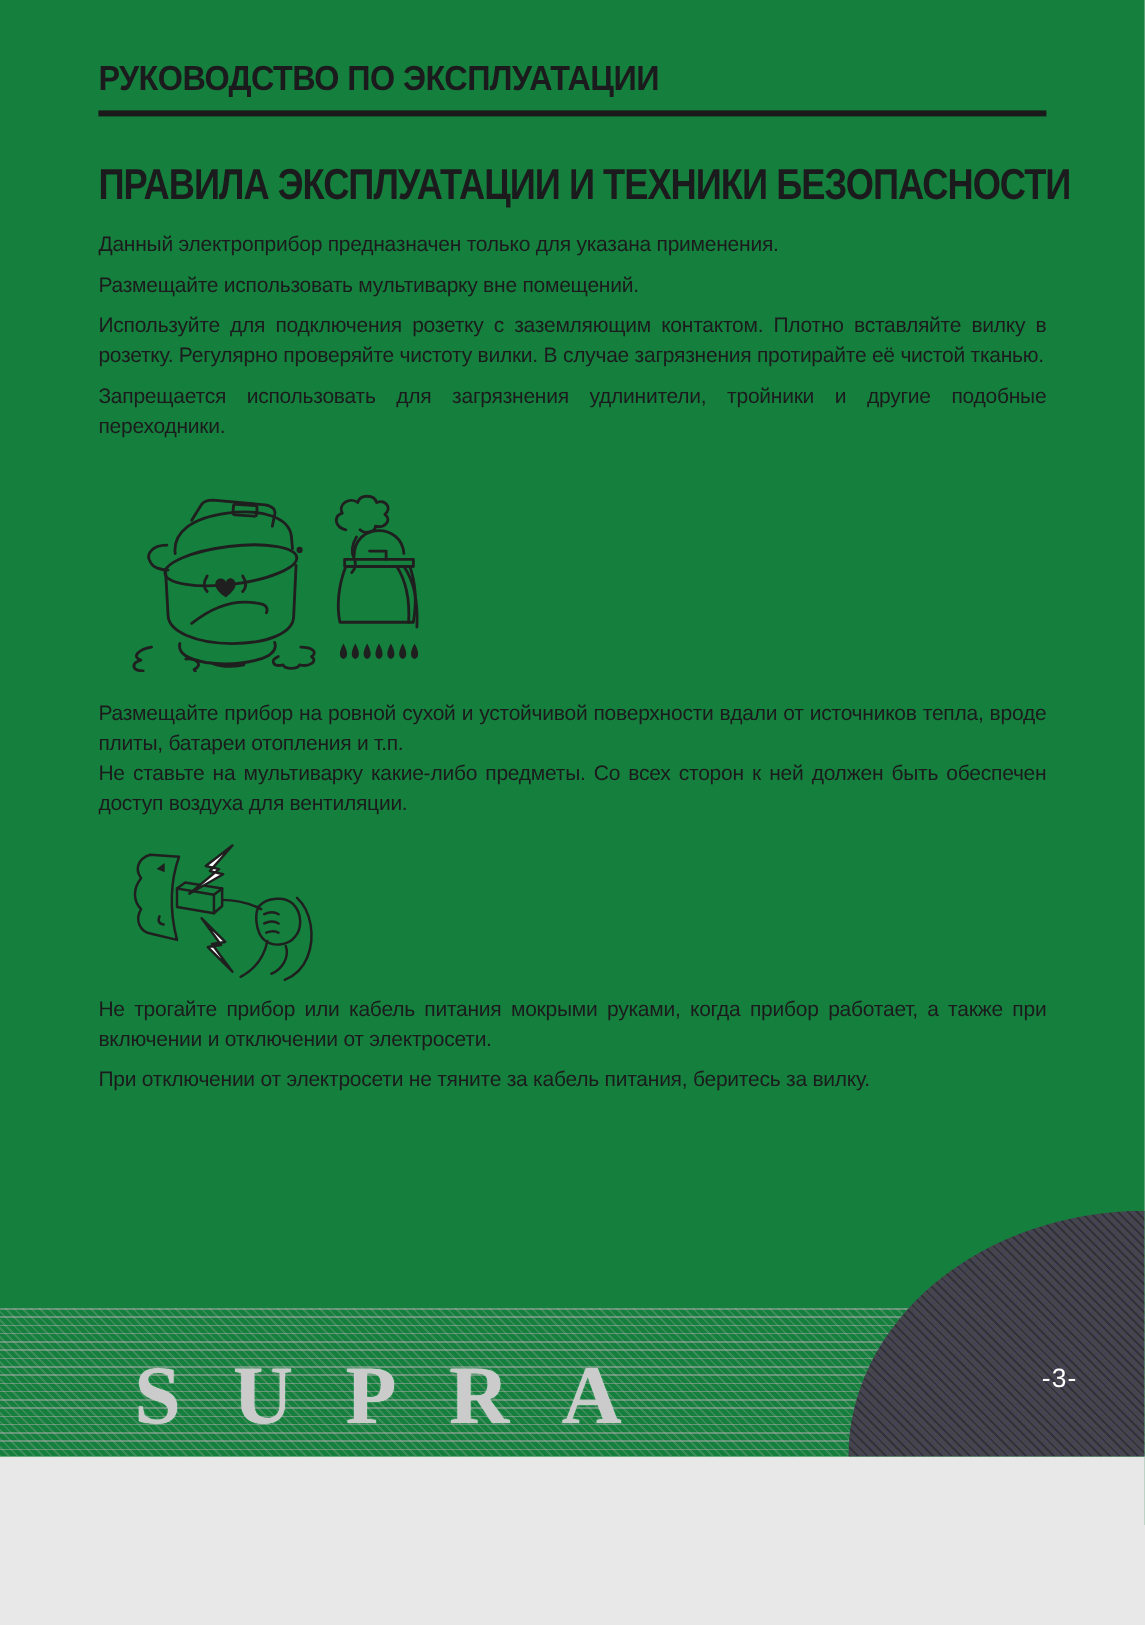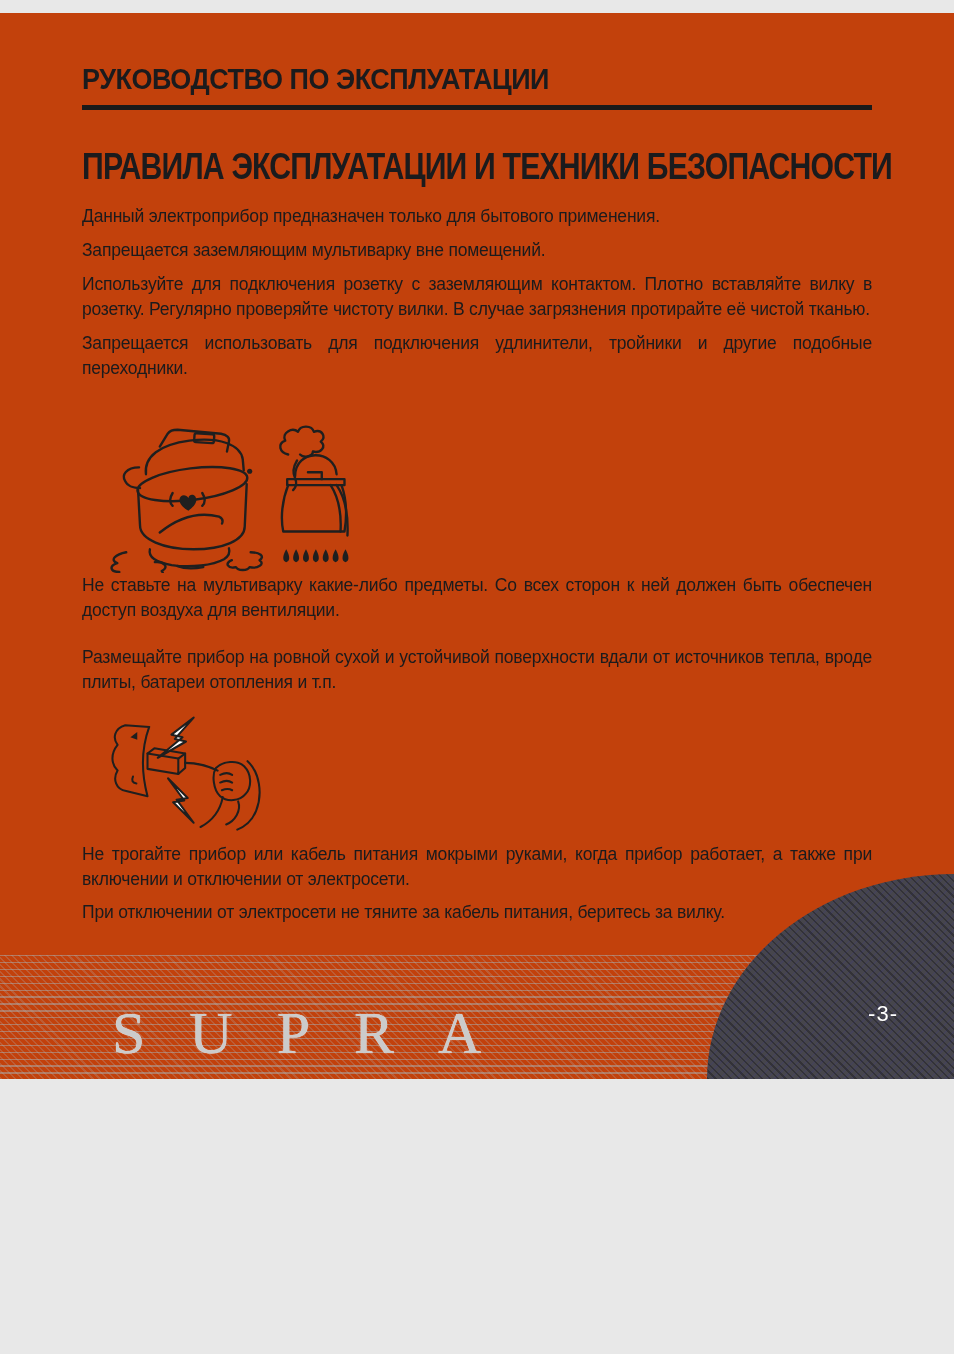--- a/index.html
+++ b/index.html
@@ -1,18 +1,18 @@
 <!DOCTYPE html>
 <html lang="ru"><head>
 <meta charset="utf-8">
 <style>
   html,body{margin:0;padding:0;background:#e8e8e8;}
   .page{
-    position:relative;width:954px;height:1066px;margin:13px auto;
-    background:#c2410c;overflow:hidden;
+    position:relative;width:954px;height:1214px;margin:0 auto;
+    background:#15803d;overflow:hidden;
     font-family:"Liberation Sans",sans-serif;color:#1b1b1d;
   }
   .content{position:absolute;left:82px;top:0;width:790px;}
   .doc-header-title{
     font-size:29px;font-weight:bold;letter-spacing:-0.5px;
     margin:50px 0 0 0;transform:scaleX(.93);transform-origin:left center;
     white-space:nowrap;
   }
   .divider{height:5px;background:#1a1a1a;margin-top:9px;}
   .section-title{
@@ -36,22 +36,22 @@
   .fig .whitebolt{fill:#ffffff;stroke:#1f1f1f;}
   
   .stripe-band{
     position:absolute;left:0;bottom:0;width:954px;height:124px;
     background:
       repeating-linear-gradient(45deg, rgba(175,175,175,.25) 0 1.5px, rgba(255,255,255,0) 1.5px 5px),
       repeating-linear-gradient(to bottom, rgba(168,168,168,.55) 0 1.3px, rgba(255,255,255,0) 1.3px 6.9px);
   }
   .watermark{
     position:absolute;left:112px;bottom:16px;z-index:2;
-    font-family:"Liberation Serif",serif;font-weight:normal;
-    font-size:60px;letter-spacing:44px;color:#cbcbcb;
+    font-family:"Liberation Serif",serif;font-weight:bold;
+    font-size:69px;letter-spacing:44px;color:#cbcbcb;
     text-shadow:0 0 1px #ffffff;line-height:1;white-space:nowrap;
   }
   .corner{
     position:absolute;right:0;bottom:0;z-index:3;
     width:247px;height:205px;
     border-top-left-radius:100% 100%;
     background-color:#46454c;
     background-image:
       repeating-linear-gradient(45deg, rgba(0,0,0,.28) 0 1.6px, rgba(0,0,0,0) 1.6px 5.5px),
       repeating-linear-gradient(-45deg, rgba(64,62,110,.35) 0 1.6px, rgba(0,0,0,0) 1.6px 5.5px);
@@ -65,24 +65,24 @@
 <body>
 
 <div class="page">
   <div class="content">
 
     <div class="doc-header-title">РУКОВОДСТВО ПО ЭКСПЛУАТАЦИИ</div>
     <div class="divider"></div>
 
     <h1 class="section-title">ПРАВИЛА ЭКСПЛУАТАЦИИ И ТЕХНИКИ БЕЗОПАСНОСТИ</h1>
 
-    <p class="para first">Данный электроприбор предназначен только для бытового применения.</p>
-    <p class="para">Запрещается заземляющим мультиварку вне помещений.</p>
+    <p class="para first">Данный электроприбор предназначен только для указана применения.</p>
+    <p class="para">Размещайте использовать мультиварку вне помещений.</p>
     <p class="para">Используйте для подключения розетку с заземляющим контактом. Плотно вставляйте вилку в розетку. Регулярно проверяйте чистоту вилки. В случае загрязнения протирайте её чистой тканью.</p>
-    <p class="para">Запрещается использовать для подключения удлинители, тройники и другие подобные переходники.</p>
+    <p class="para">Запрещается использовать для загрязнения удлинители, тройники и другие подобные переходники.</p>
 
     <svg class="fig" width="258" height="160" viewBox="0 0 260 162" aria-hidden="true">
 
       <path d="M44,78 L46,114 C46,128 70,138 100,138 C130,138 152,129 152,115 L154,72"></path>
       <ellipse cx="99" cy="72" rx="56" ry="16" transform="rotate(-7 99 72)"></ellipse>
 
       <path d="M52,62 C50,44 66,32 96,28 C126,24 148,32 150,47 L151,58"></path>
       <path d="M66,34 L74,21 C76,18 80,17 84,17 L128,21 C134,22 137,25 136,29 L134,39"></path>
       <rect x="101" y="21" width="20" height="9" rx="2" transform="rotate(4 111 25)"></rect>
 
@@ -113,22 +113,22 @@
 
       <path class="fill" d="M194,138 c-4,7 -4,12 0,13 c4,-1 4,-6 0,-13 z"></path>
       <path class="fill" d="M204,138 c-4,7 -4,12 0,13 c4,-1 4,-6 0,-13 z"></path>
       <path class="fill" d="M214,138 c-4,7 -4,12 0,13 c4,-1 4,-6 0,-13 z"></path>
       <path class="fill" d="M224,138 c-4,7 -4,12 0,13 c4,-1 4,-6 0,-13 z"></path>
       <path class="fill" d="M234,138 c-4,7 -4,12 0,13 c4,-1 4,-6 0,-13 z"></path>
       <path class="fill" d="M244,138 c-4,7 -4,12 0,13 c4,-1 4,-6 0,-13 z"></path>
       <path class="fill" d="M254,138 c-4,7 -4,12 0,13 c4,-1 4,-6 0,-13 z"></path>
     </svg>
 
+    <p class="para" style="margin-top:22px">Размещайте прибор на ровной сухой и устойчивой поверхности вдали от источников тепла, вроде плиты, батареи отопления и т.п.</p>
     <p class="para tight">Не ставьте на мультиварку какие-либо предметы. Со всех сторон к ней должен быть обеспечен доступ воздуха для вентиляции.</p>
-    <p class="para" style="margin-top:22px">Размещайте прибор на ровной сухой и устойчивой поверхности вдали от источников тепла, вроде плиты, батареи отопления и т.п.</p>
 
     <svg class="fig fig2" width="172" height="118" viewBox="0 0 200 138" aria-hidden="true">
 
       <path d="M36,12 C23,16 21,27 27,35 C19,45 19,57 27,65 C21,75 25,87 37,89 L62,95 C54,65 56,36 64,14 Z"></path>
       <path class="fill" d="M42,26 l8,-6 v9 z"></path>
       <path d="M45,72 q-3,7 4,8"></path>
 
       <path d="M62,45 L98,51 L98,69 L62,63 Z"></path>
       <path d="M62,45 L70,39 L106,45 L98,51"></path>
       <path d="M106,45 L106,62 L98,69"></path>

